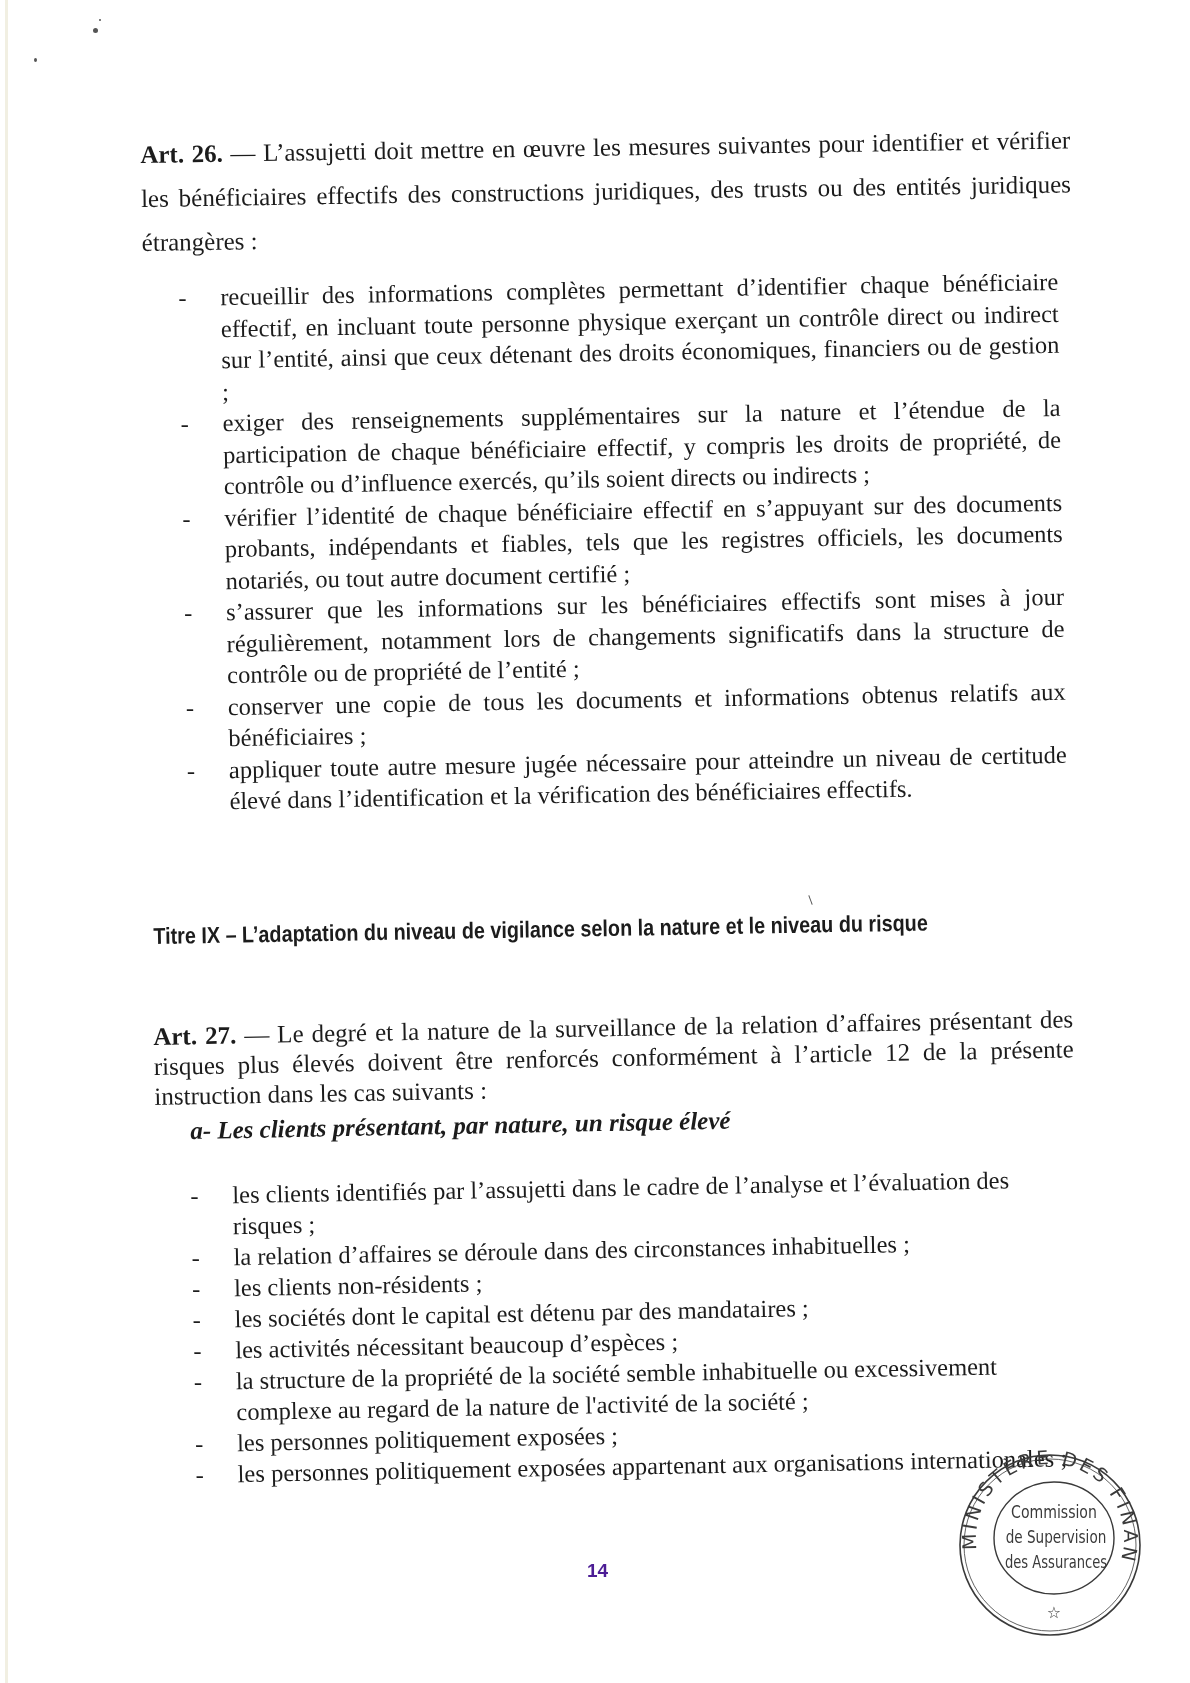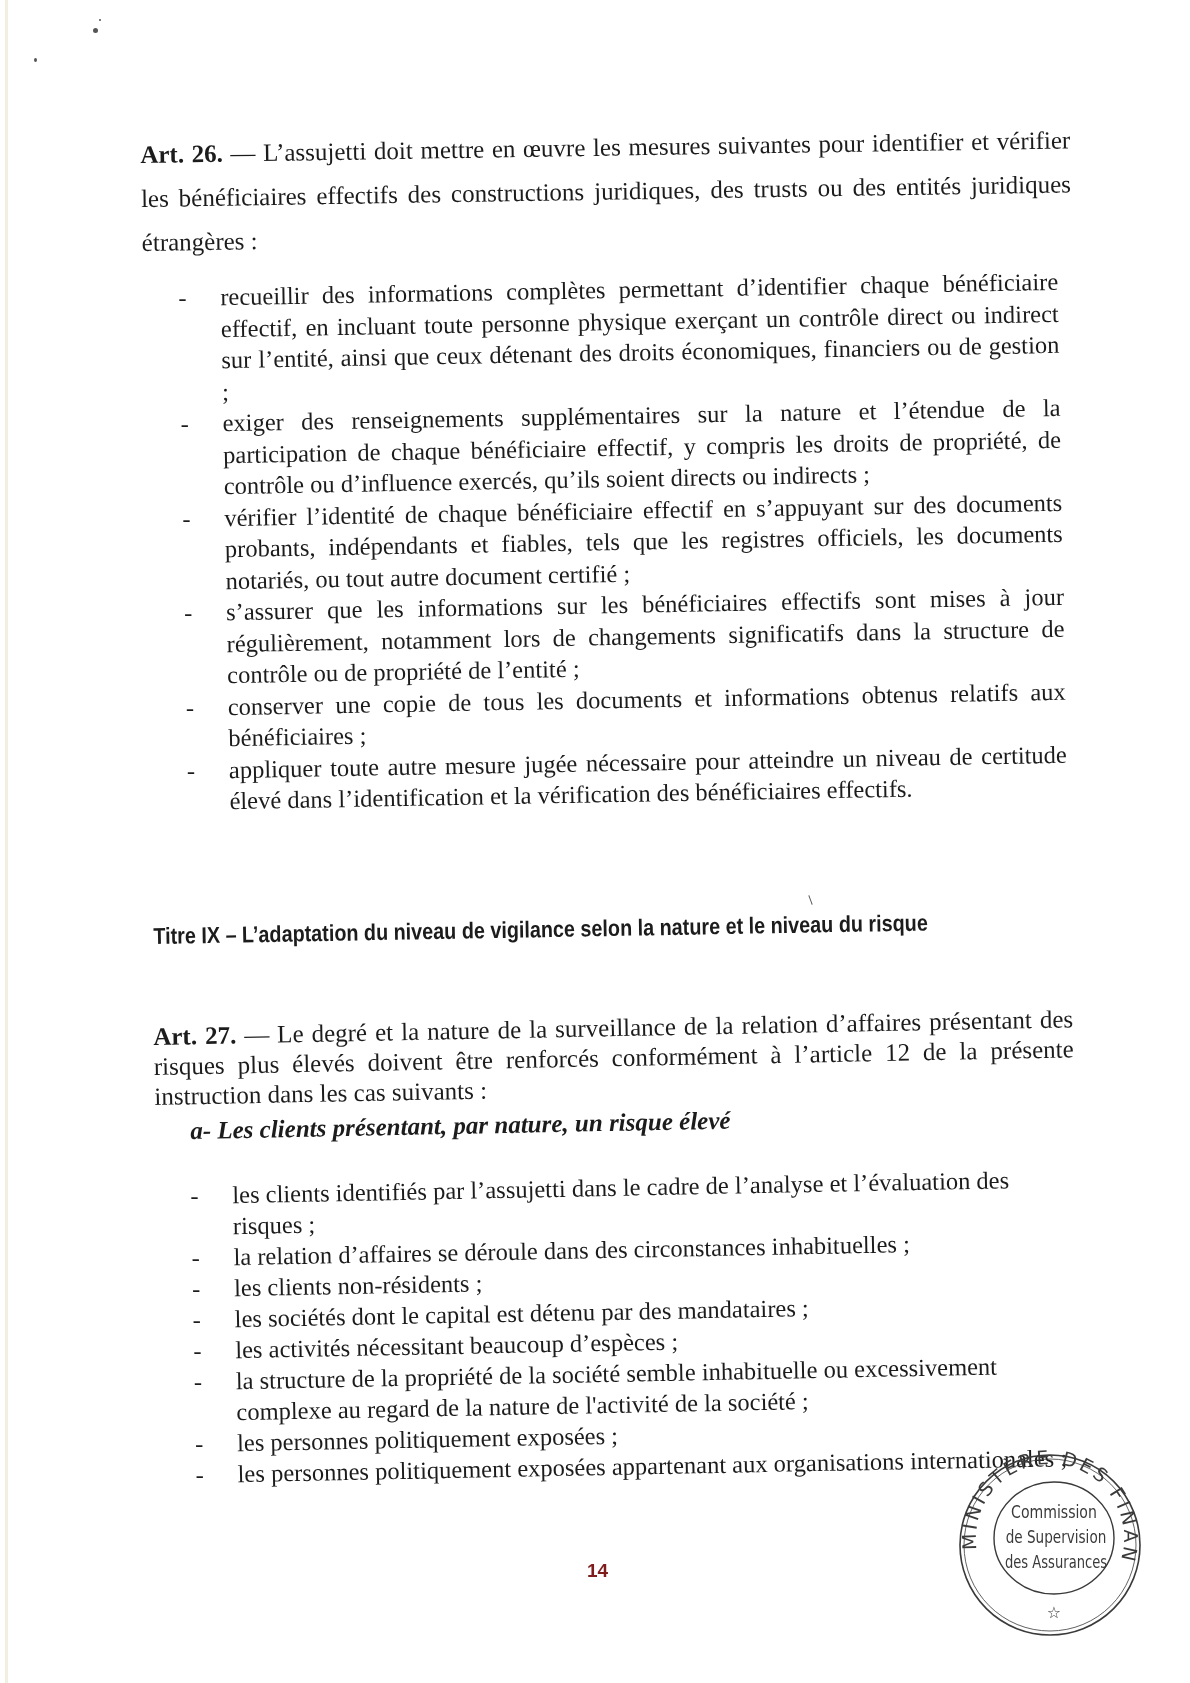--- a/index.html
+++ b/index.html
@@ -17,21 +17,21 @@
   ul.dash { list-style: none; margin: 0; padding: 0; }
   ul.dash li { position: relative; padding-left: 42px; }
   ul.dash li .dash-mark { position: absolute; left: 0; top: 0; }
   .list1 { left: 178px; top: 282px; width: 880px; font-size: 24.5px; line-height: 31.5px; transform: rotate(-1.05deg); transform-origin: left top; }
   .list1 li { margin-bottom: 0px; }
   .title9 { left: 153px; top: 918px; width: 920px; font-family: "Liberation Sans", "DejaVu Sans", sans-serif; font-weight: bold; font-size: 23px; line-height: 37px; transform: rotate(-1.0deg); transform-origin: left top; transform: rotate(-1deg) scaleX(0.86); }
   .para27 { left: 153px; top: 1022px; width: 920px; font-size: 25px; line-height: 30px; transform: rotate(-1.1deg); transform-origin: left top; }
   .subhead { left: 190px; top: 1117px; font-style: italic; font-weight: bold; font-size: 25px; transform: rotate(-1.1deg); transform-origin: left top; }
   .list2 { left: 190px; top: 1180px; width: 880px; font-size: 24.5px; line-height: 31px; transform: rotate(-1.1deg); transform-origin: left top; }
   .list2 li.last-justify { text-align: justify; text-align-last: left; }
-  .page-number { position: absolute; left: 587px; top: 1560px; font-family: "Liberation Sans", "DejaVu Sans", sans-serif; font-weight: bold; font-size: 19px; color: #7f1d1d; }
+  .page-number { position: absolute; left: 587px; top: 1560px; font-family: "Liberation Sans", "DejaVu Sans", sans-serif; font-weight: bold; font-size: 19px; color: #4c1d95; }
   .stamp { position: absolute; left: 950px; top: 1440px; width: 200px; height: 200px; }
   .tick-mark { position: absolute; left: 810px; top: 895px; width: 1px; height: 10px; background: #555; transform: rotate(-20deg); }
 </style>
 </head>
 <body>
 
 <div class="page-edge"></div>
 <div class="speck" style="left:93px;top:28px;width:5px;height:5px;"></div>
 <div class="speck" style="left:99px;top:19px;width:2px;height:2px;"></div>
 <div class="speck" style="left:34px;top:58px;width:3px;height:4px;"></div>

